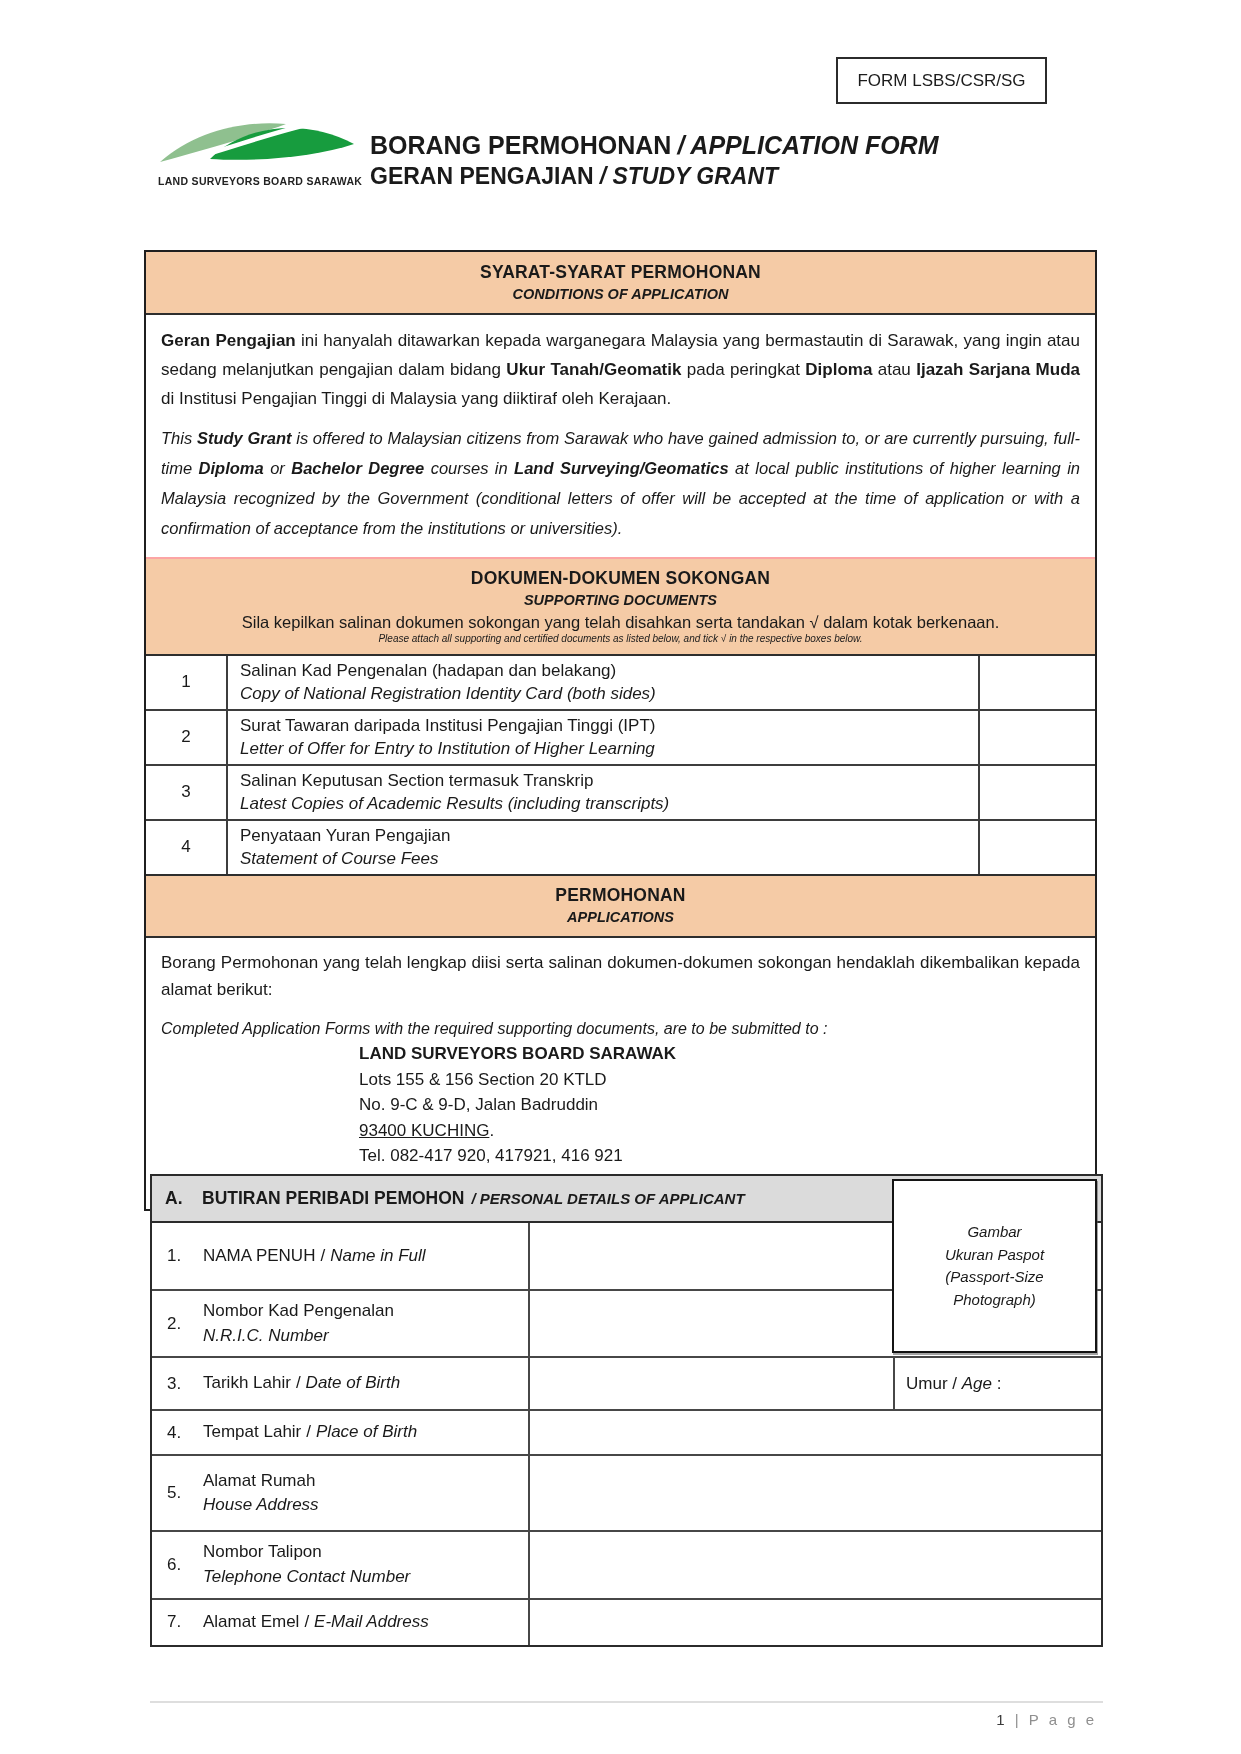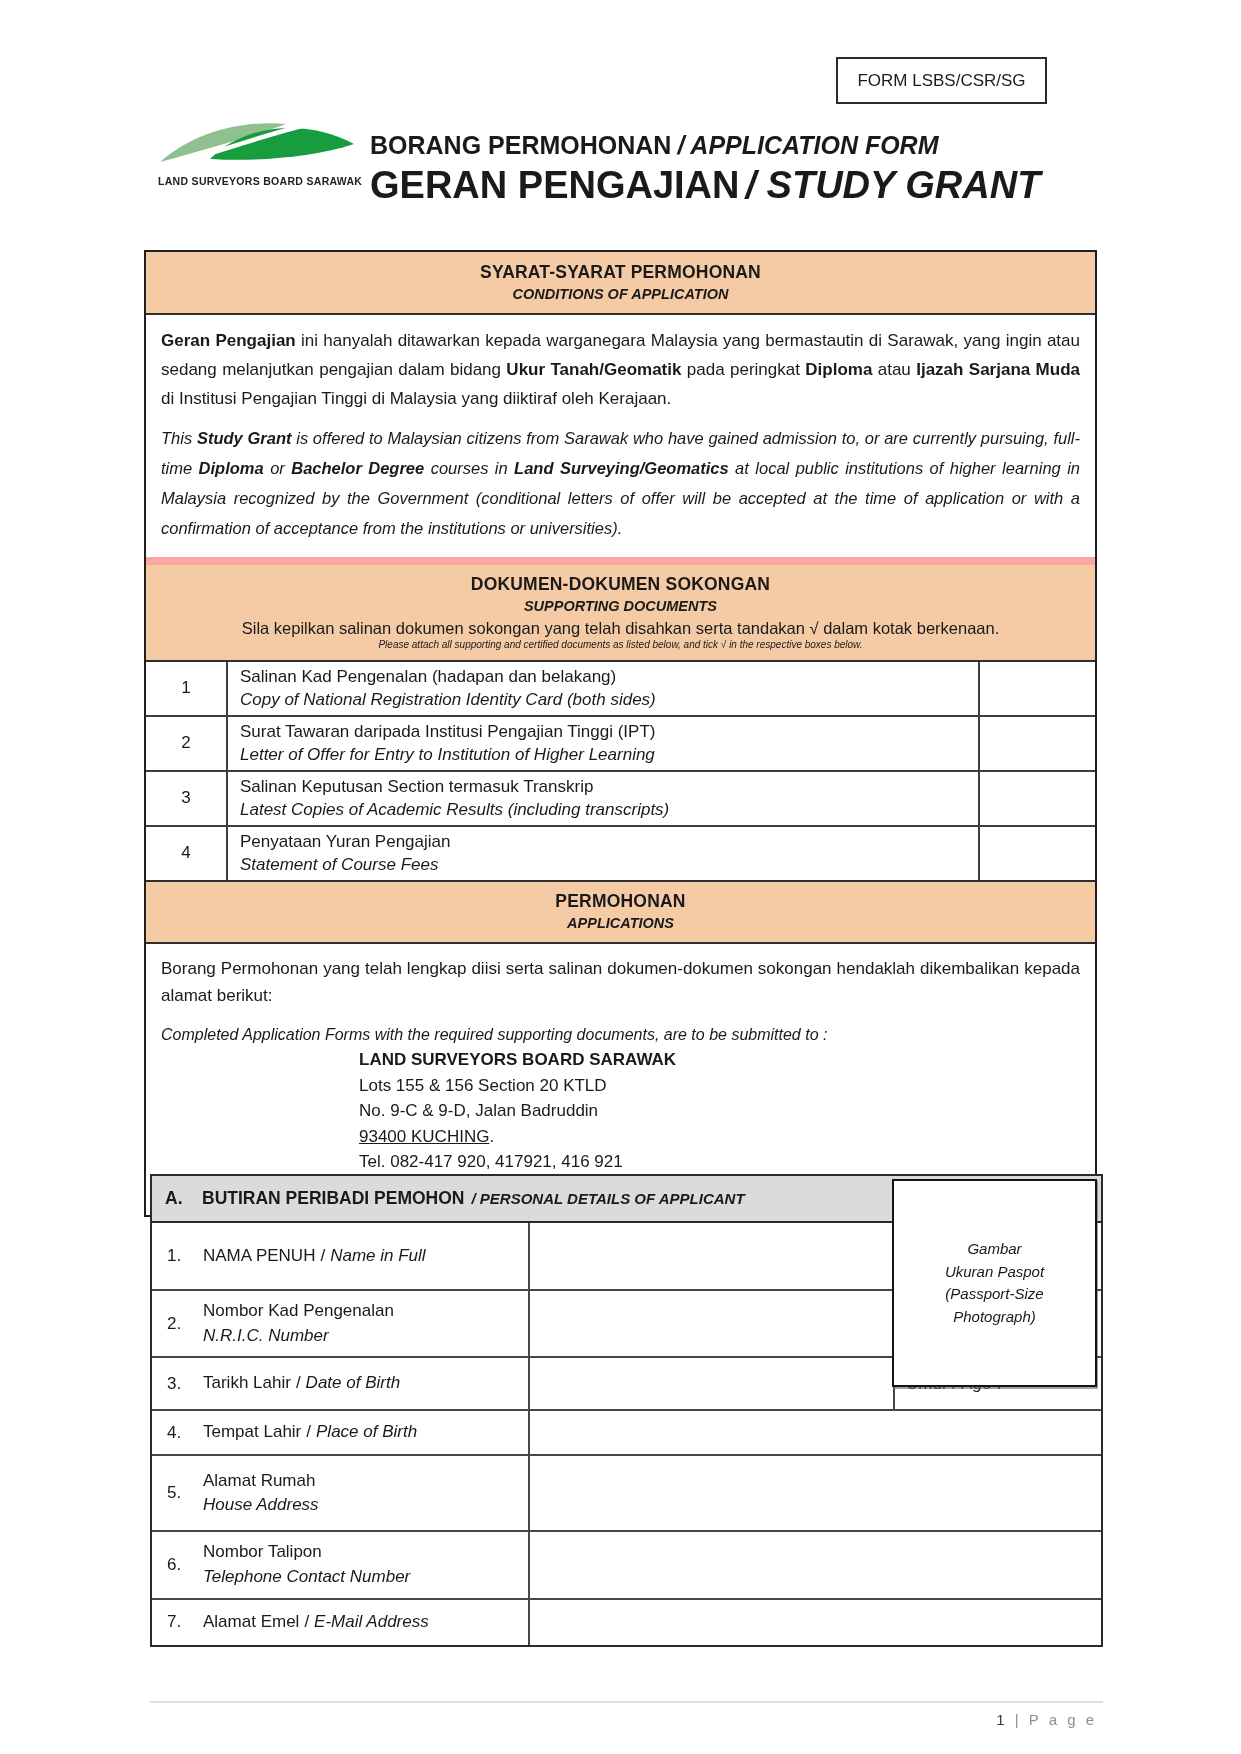--- a/index.html
+++ b/index.html
@@ -14,33 +14,33 @@
 
   
   .logo { position:absolute; left:158px; top:114px; width:210px; }
   .logo svg { display:block; width:200px; height:60px; }
   .logo-caption { font-size:10.5px; font-weight:bold; color:#222; letter-spacing:0.3px;
     white-space:nowrap; margin-top:1px; }
 
   
   .titles { position:absolute; left:370px; top:129px; white-space:nowrap; }
   .title-line1 { font-size:25px; line-height:1.3; }
-  .title-line2 { font-size:38px; line-height:1.25; }
+  .title-line2 { font-size:23px; line-height:1.25; }
   .tb { font-weight:bold; }
   .ti { font-weight:bold; font-style:italic; margin-left:6px; }
 
   
   .main-box { position:absolute; left:144px; top:250px; width:953px; border:2px solid #1f1f1f; background:#fff; }
   .peach { background:#F5CBA6; }
   .sec-head { text-align:center; border-bottom:2px solid #2e2e2e; }
   .cond-head { padding:10px 6px 11px; }
   .h-ms { font-weight:bold; font-size:17.5px; letter-spacing:0.2px; }
   .h-en { font-weight:bold; font-style:italic; font-size:14.5px; margin-top:3px; }
 
-  .cond-body { padding:11px 15px 14px; border-bottom:8px solid #fca5a5; }
+  .cond-body { padding:11px 15px 14px; border-bottom:2px solid #fca5a5; }
   .p-ms { font-size:17px; line-height:1.72; text-align:justify; }
   .p-en { font-size:16.5px; font-style:italic; line-height:1.82; text-align:justify; margin-top:9px; }
   .seg-b { font-weight:bold; }
 
   .docs-head { padding:9px 12px 10px; border-bottom:2px solid #2e2e2e; }
   .inst-ms { font-size:16.5px; margin-top:5px; }
   .inst-en { font-size:10px; font-style:italic; margin-top:1px; }
 
   .doc-table { width:100%; border-collapse:collapse; table-layout:fixed; }
   .doc-table td { border:2px solid #3d3d3d; vertical-align:middle; }
@@ -85,21 +85,21 @@
   .age-cell { border-left:2px solid #474747; display:flex; align-items:center;
     padding-left:11px; font-size:17px; background:#fff; }
   .r1 { min-height:66px; }
   .r2 { min-height:57px; }
   .r3 { min-height:53px; }
   .r4 { min-height:45px; }
   .r5 { min-height:76px; }
   .r6 { min-height:57px; }
   .r7 { min-height:47px; }
 
-  .photo-box { position:absolute; left:742px; top:5px; width:205px; height:208px;
+  .photo-box { position:absolute; left:742px; top:5px; width:205px; height:174px;
     background:#fff; border:2px solid #141414; box-shadow:1px 2px 0 rgba(90,90,90,0.55);
     display:flex; flex-direction:column; justify-content:center; text-align:center;
     font-style:italic; font-size:15px; line-height:1.5; color:#1a1a1a; }
 
   
   .footer-line { position:absolute; left:150px; top:1701px; width:953px; height:2px; background:#dedede; }
   .footer-text { position:absolute; left:150px; top:1711px; width:947px; text-align:right;
     font-size:15px; letter-spacing:3px; color:#8f8f8f; }
   .footer-num { color:#3c3c3c; }
 </style>

